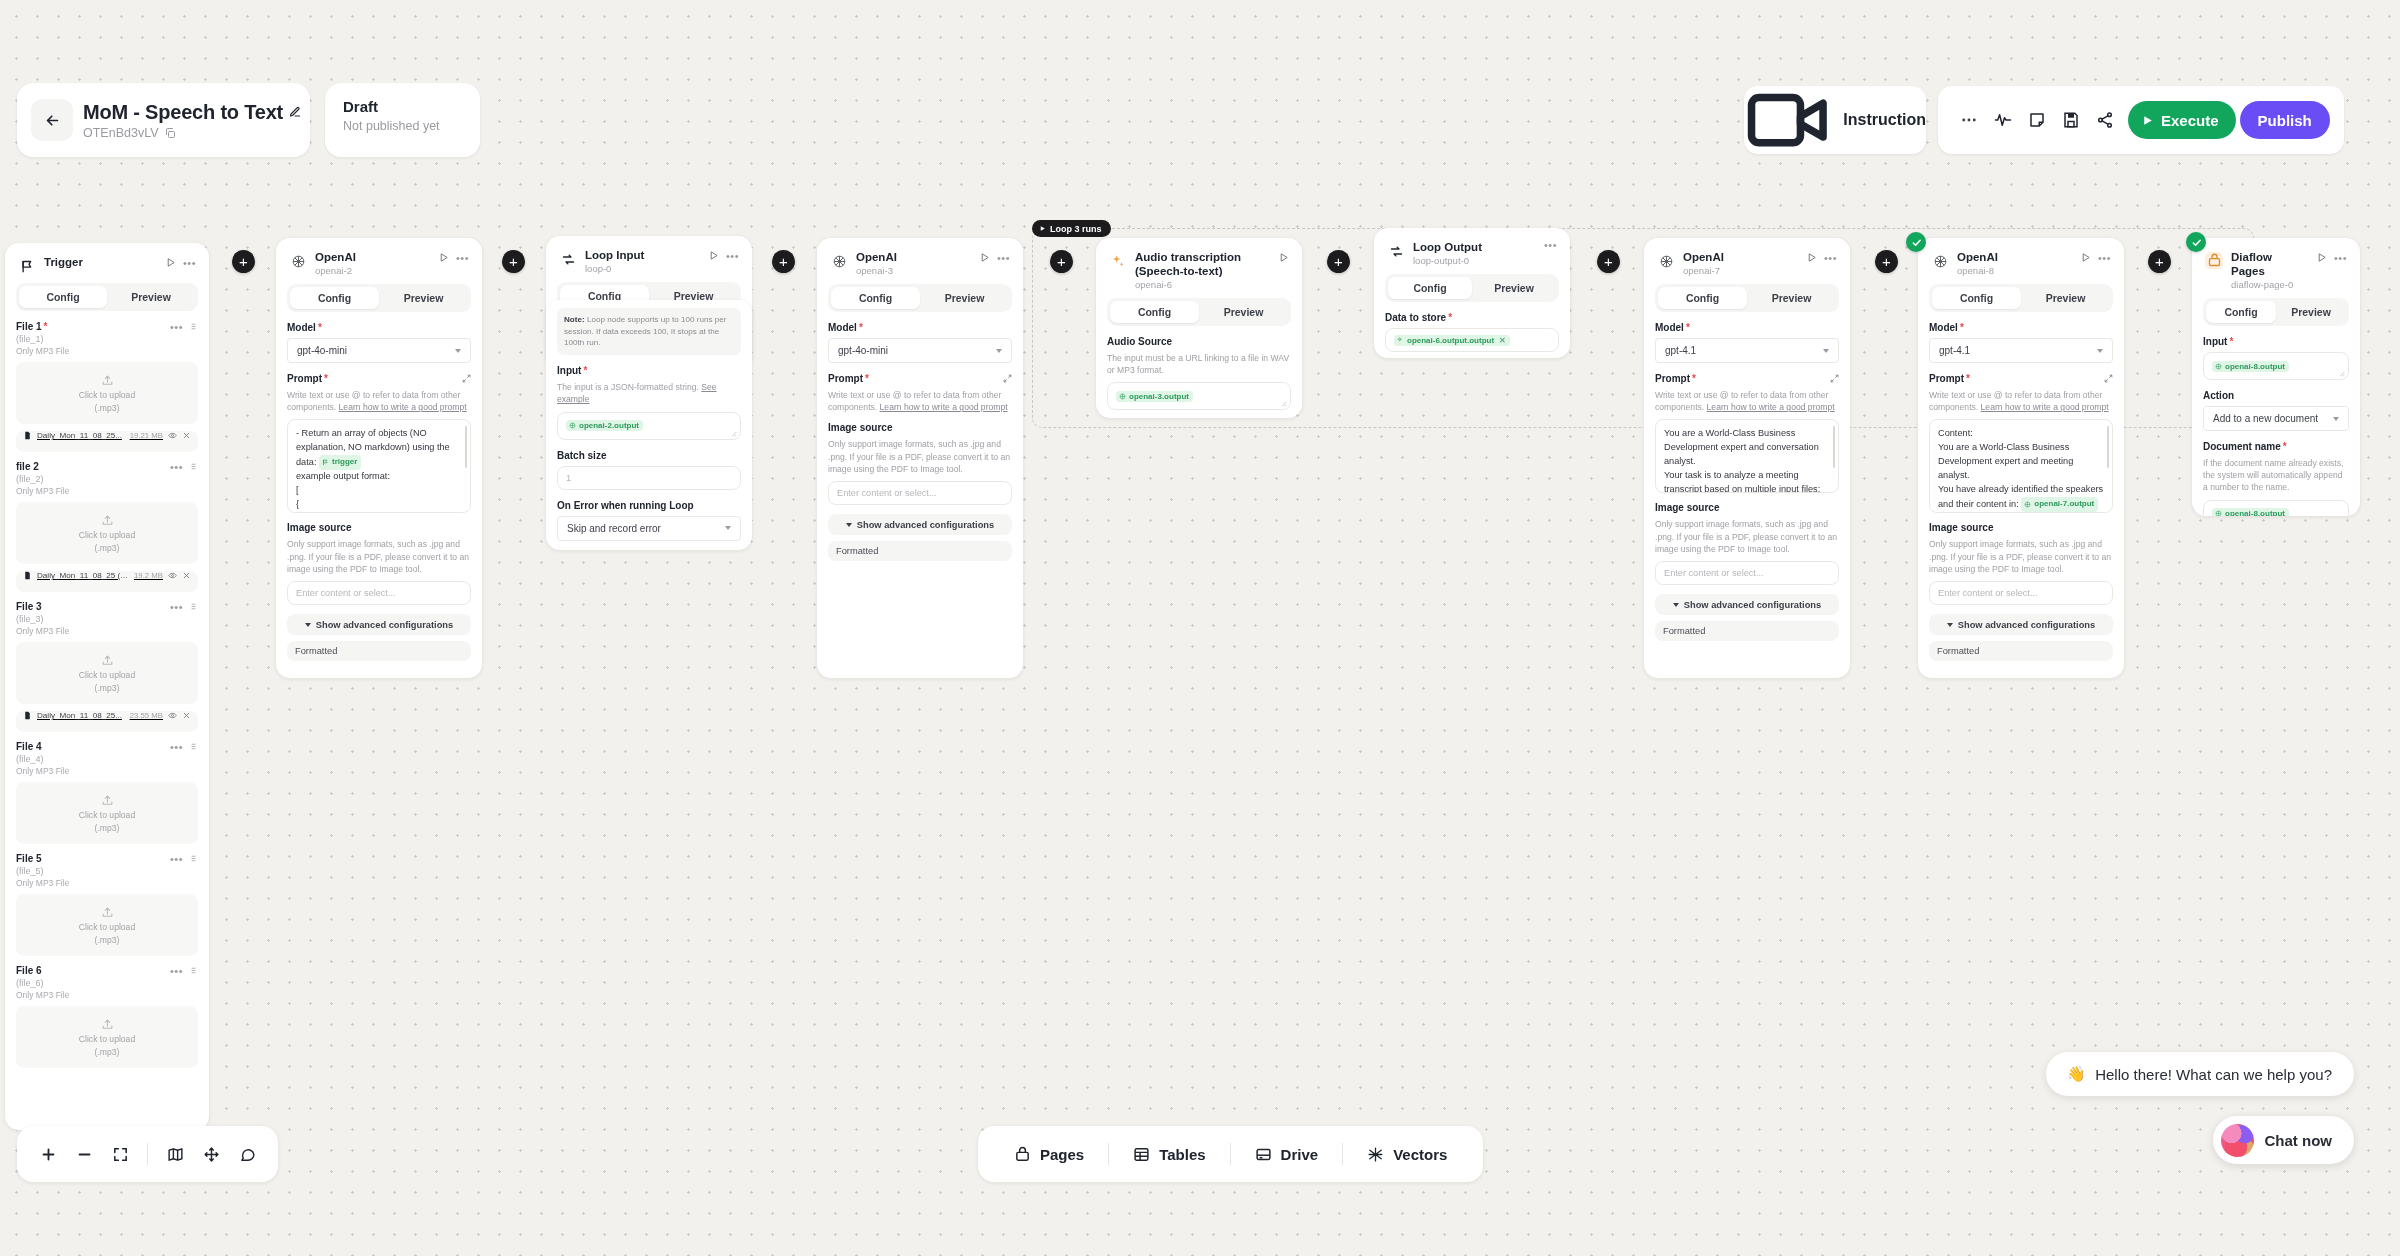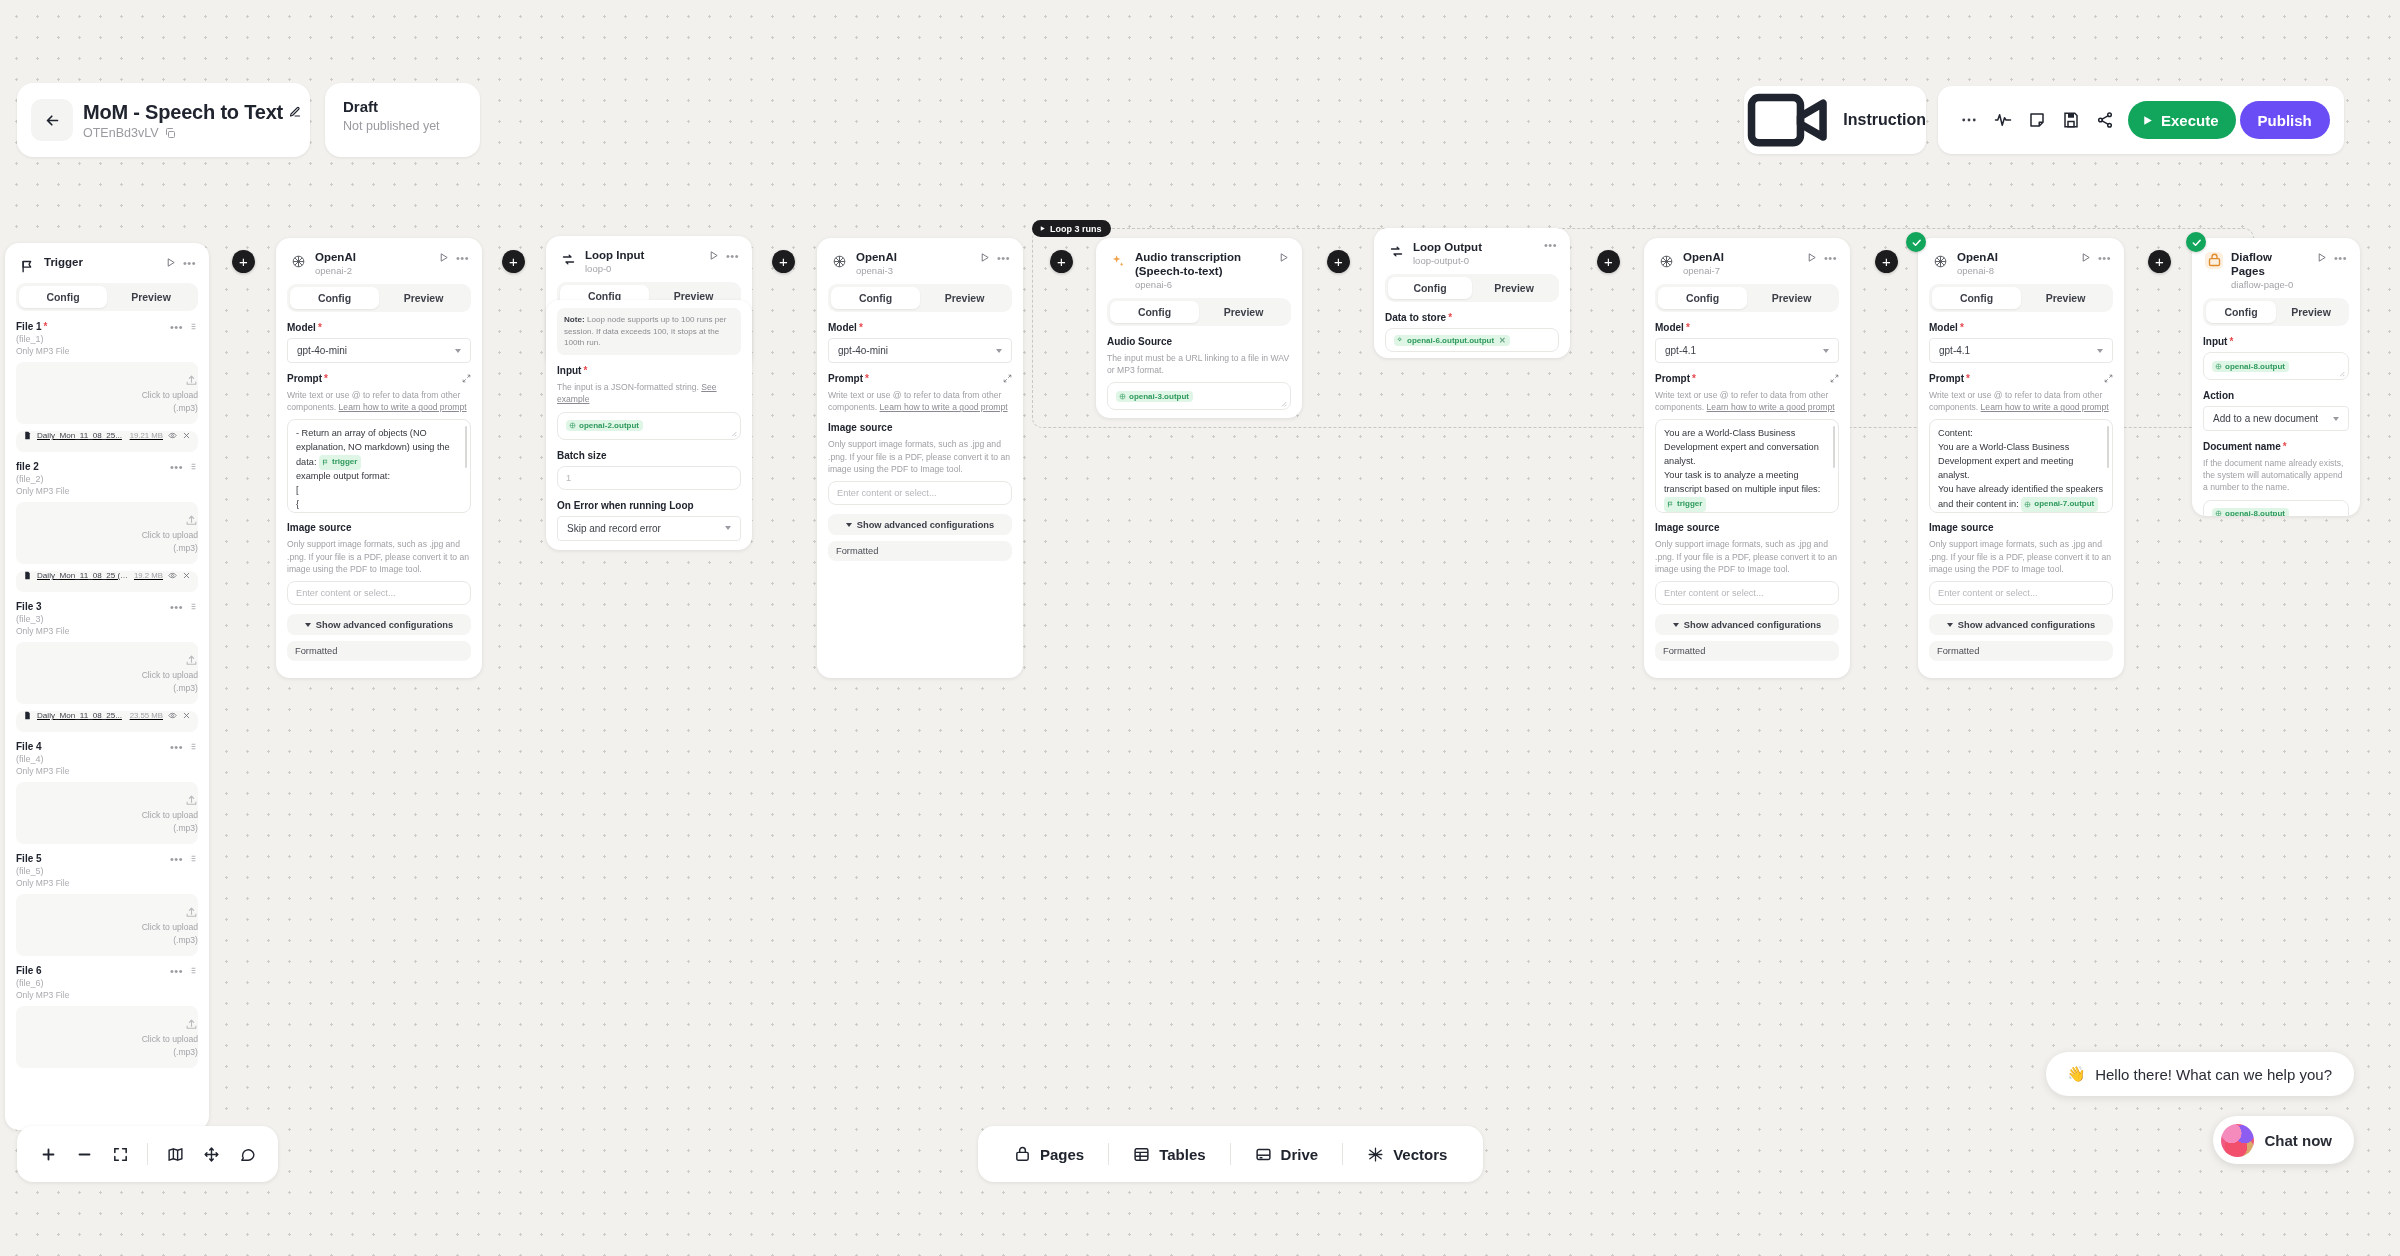--- a/index.html
+++ b/index.html
@@ -188,21 +188,21 @@
     position:absolute; left: 5px; top: 243px; width: 204px; height: 887px;
     background:#fff; border-radius: 14px; padding: 10px 11px;
     box-shadow: 0 1px 4px rgba(20,20,20,.09); overflow: hidden;
   }
   .filehdr { display:flex; align-items:center; justify-content:space-between; margin-top: 9px; }
   .filename-l { font-size: 10px; font-weight:700; color:#20242e; }
   .file-key { font-size: 9px; color:#a9a9af; margin-top: 2px; }
   .file-only { font-size: 8.5px; color:#a9a9af; margin-top: 2px; }
   .dropzone {
     margin-top: 6px; height: 62px; background:#f7f7f5; border-radius: 8px;
-    display:flex; flex-direction:column; align-items:flex-end; justify-content:center; gap:3px;
+    display:flex; flex-direction:column; align-items:center; justify-content:center; gap:3px;
   }
   .dropzone svg { width: 13px; height: 13px; opacity:.55 }
   .dz-t { font-size: 8.6px; color:#a4a4aa; }
   .filerow {
     margin-top: 7px; background:#f7f7f5; border-radius: 8px; height: 21px;
     display:flex; align-items:flex-start; padding: 0 7px; gap: 5px; text-decoration: underline;
   }
   .filerow .fn { font-size: 8.1px; color:#3c3f48; flex:1 1 auto; overflow:hidden; white-space:nowrap; text-overflow:ellipsis;}
   .filerow .fs { font-size: 7.8px; color:#a0a0a6; flex:0 0 auto;}
   .filerow svg { width: 9px; height: 9px; flex:0 0 auto;}
@@ -818,21 +818,21 @@
       <span>gpt-4.1</span>
         <span class="chev"></span>
     </div>
     <div class="fld-label" style="display:flex;justify-content:space-between;align-items:center">
       <span><span>Prompt</span><span class="req">*</span></span>
       <svg viewBox="0 0 24 24" fill="none" stroke="#6b6e76" stroke-width="2" style="width:9px;height:9px">
           <path d="M15 3h6v6M21 3l-7 7M9 21H3v-6M3 21l7-7"></path>
         </svg>
     </div>
     <div class="fld-help"><span>Write text or use @ to refer to data from other components. </span><span class="lnk">Learn how to write a good prompt</span></div>
-    <div class="textarea" style="height:94px">
+    <div class="textarea" style="height:74px">
       <span style="white-space:pre-line">You are a World-Class Business Development expert and conversation analyst.
 Your task is to analyze a meeting transcript based on multiple input files: </span><span class="tag">
           <svg viewBox="0 0 24 24" fill="none" stroke="#2e9a5c" stroke-width="2.4" stroke-linejoin="round">
             <path d="M5 3v18"></path>
             <path d="M5 4h12l-2.5 4.5L17 13H5z"></path>
           </svg>
           <span>trigger</span>
         </span>
       <div class="scroll"></div>
     </div>

